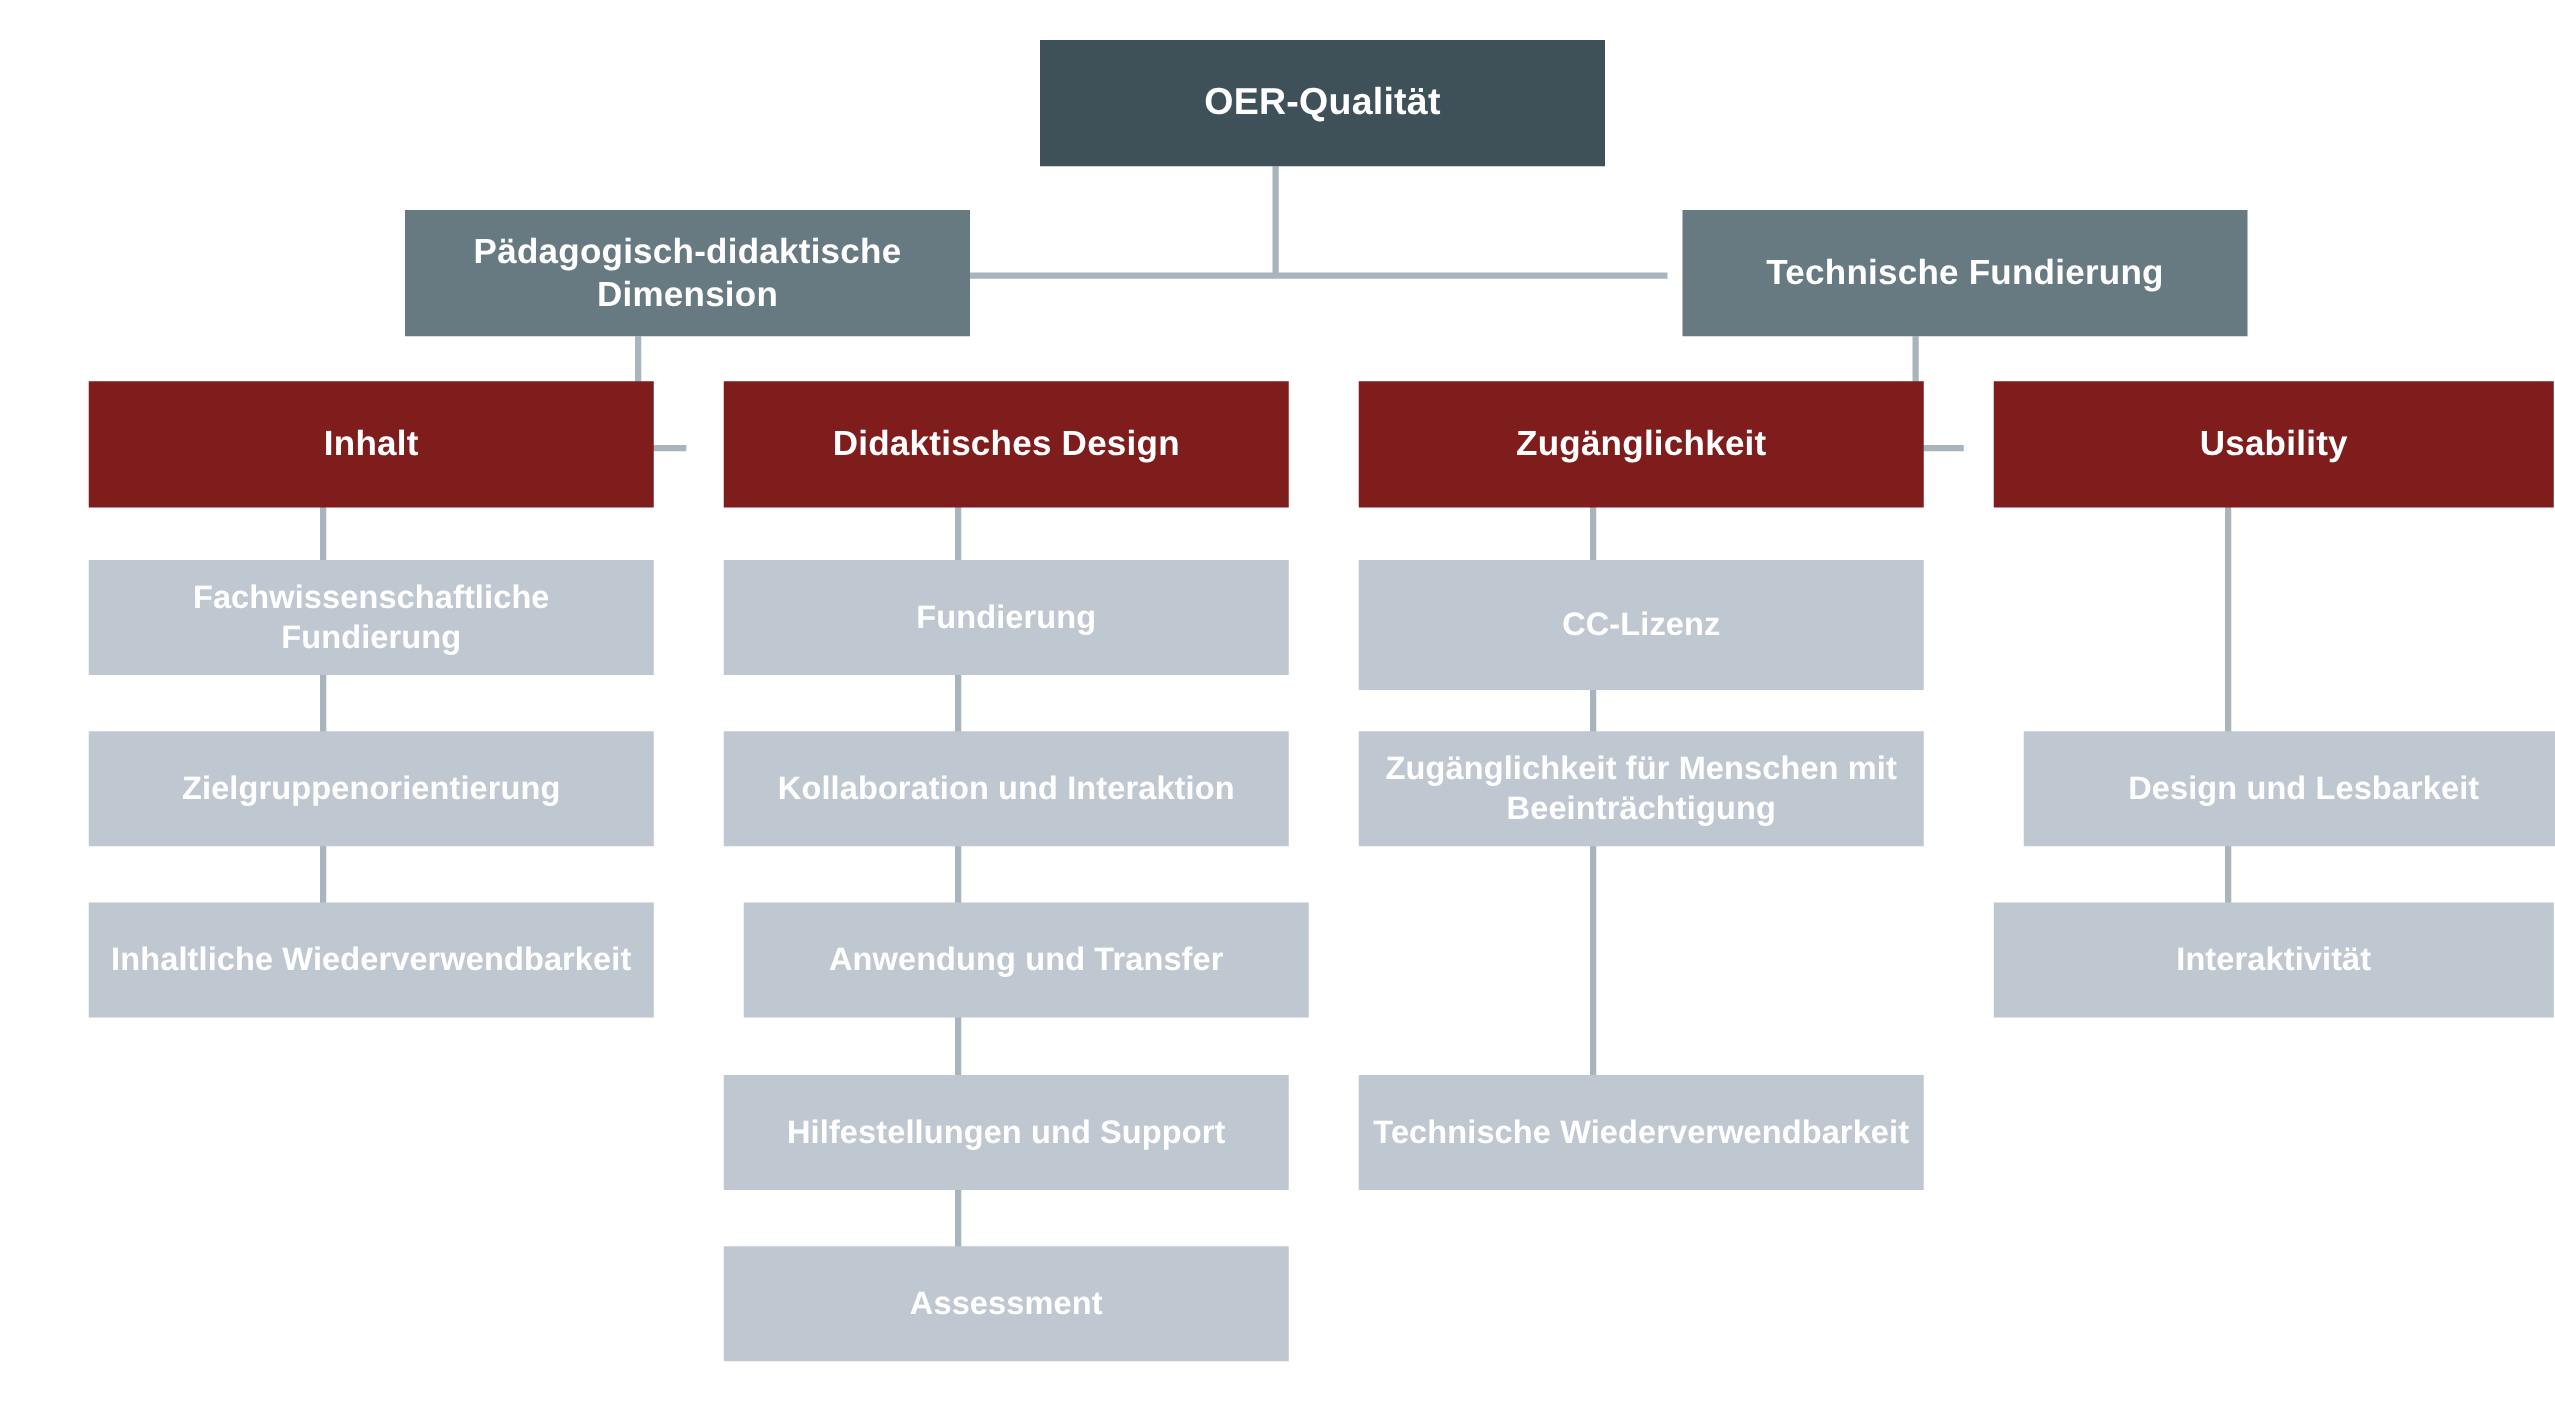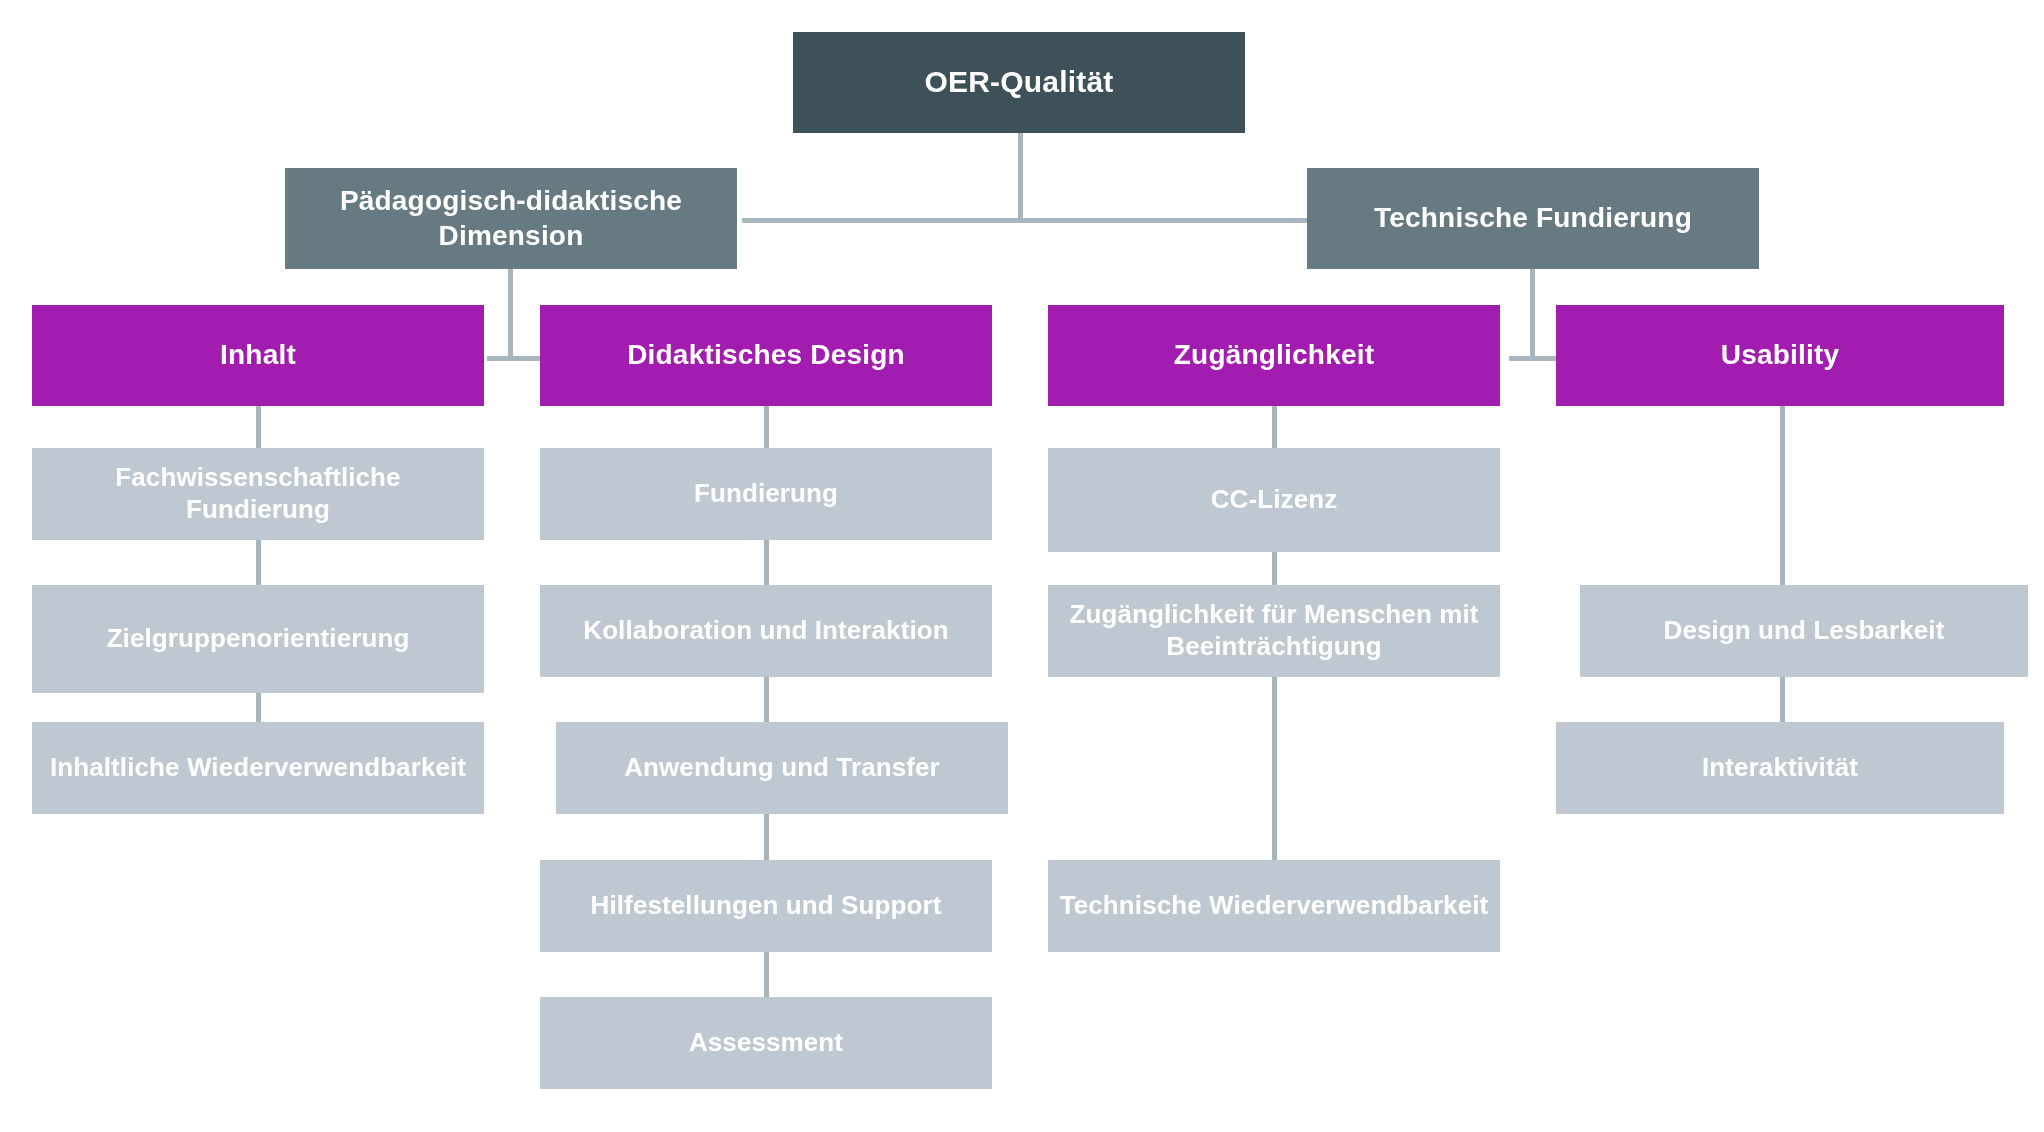--- a/index.html
+++ b/index.html
@@ -22,25 +22,26 @@
     align-items: center;
     justify-content: center;
     text-align: center;
     color: #ffffff;
     font-weight: bold;
     line-height: 1.22;
     box-sizing: border-box;
     padding: 4px 10px;
     white-space: pre-line;
     z-index: 2;
+    margin-left: 39px;
   }
 
   .tier-root   { background: #3e5159; font-size: 30px; letter-spacing: .2px; }
   .tier-dim    { background: #677a81; font-size: 28px; letter-spacing: .2px; }
-  .tier-cat    { background: #a21caf; font-size: 28px; letter-spacing: .2px; }
+  .tier-cat    { background: #7f1d1d; font-size: 28px; letter-spacing: .2px; }
   .tier-leaf   { background: #bfc8d1; font-size: 26px; letter-spacing: .1px; }
 
   .conn {
     position: absolute;
     background: #a9b5bd;
     z-index: 1;
   }
   .conn.v { width: 5px; }
   .conn.h { height: 5px; }
 </style>
@@ -77,21 +78,21 @@
 
   <div class="node tier-cat" style="left:32px; top:305px; width:452px; height:101px;">Inhalt</div>
 
   <div class="node tier-cat" style="left:540px; top:305px; width:452px; height:101px;">Didaktisches Design</div>
 
   <div class="node tier-cat" style="left:1048px; top:305px; width:452px; height:101px;">Zugänglichkeit</div>
 
   <div class="node tier-cat" style="left:1556px; top:305px; width:448px; height:101px;">Usability</div>
 
   <div class="node tier-leaf" style="left:32px; top:448px; width:452px; height:92px;">Fachwissenschaftliche Fundierung</div>
-  <div class="node tier-leaf" style="left:32px; top:585px; width:452px; height:108px;">Zielgruppenorientierung</div>
+  <div class="node tier-leaf" style="left:32px; top:585px; width:452px; height:92px;">Zielgruppenorientierung</div>
   <div class="node tier-leaf" style="left:32px; top:722px; width:452px; height:92px;">Inhaltliche Wiederverwendbarkeit</div>
 
   <div class="node tier-leaf" style="left:540px; top:448px; width:452px; height:92px;">Fundierung</div>
   <div class="node tier-leaf" style="left:540px; top:585px; width:452px; height:92px;">Kollaboration und Interaktion</div>
   <div class="node tier-leaf" style="left:556px; top:722px; width:452px; height:92px;">Anwendung und Transfer</div>
   <div class="node tier-leaf" style="left:540px; top:860px; width:452px; height:92px;">Hilfestellungen und Support</div>
   <div class="node tier-leaf" style="left:540px; top:997px; width:452px; height:92px;">Assessment</div>
 
   <div class="node tier-leaf" style="left:1048px; top:448px; width:452px; height:104px;">CC-Lizenz</div>
   <div class="node tier-leaf" style="left:1048px; top:585px; width:452px; height:92px;">Zugänglichkeit für Menschen mit Beeinträchtigung</div>

